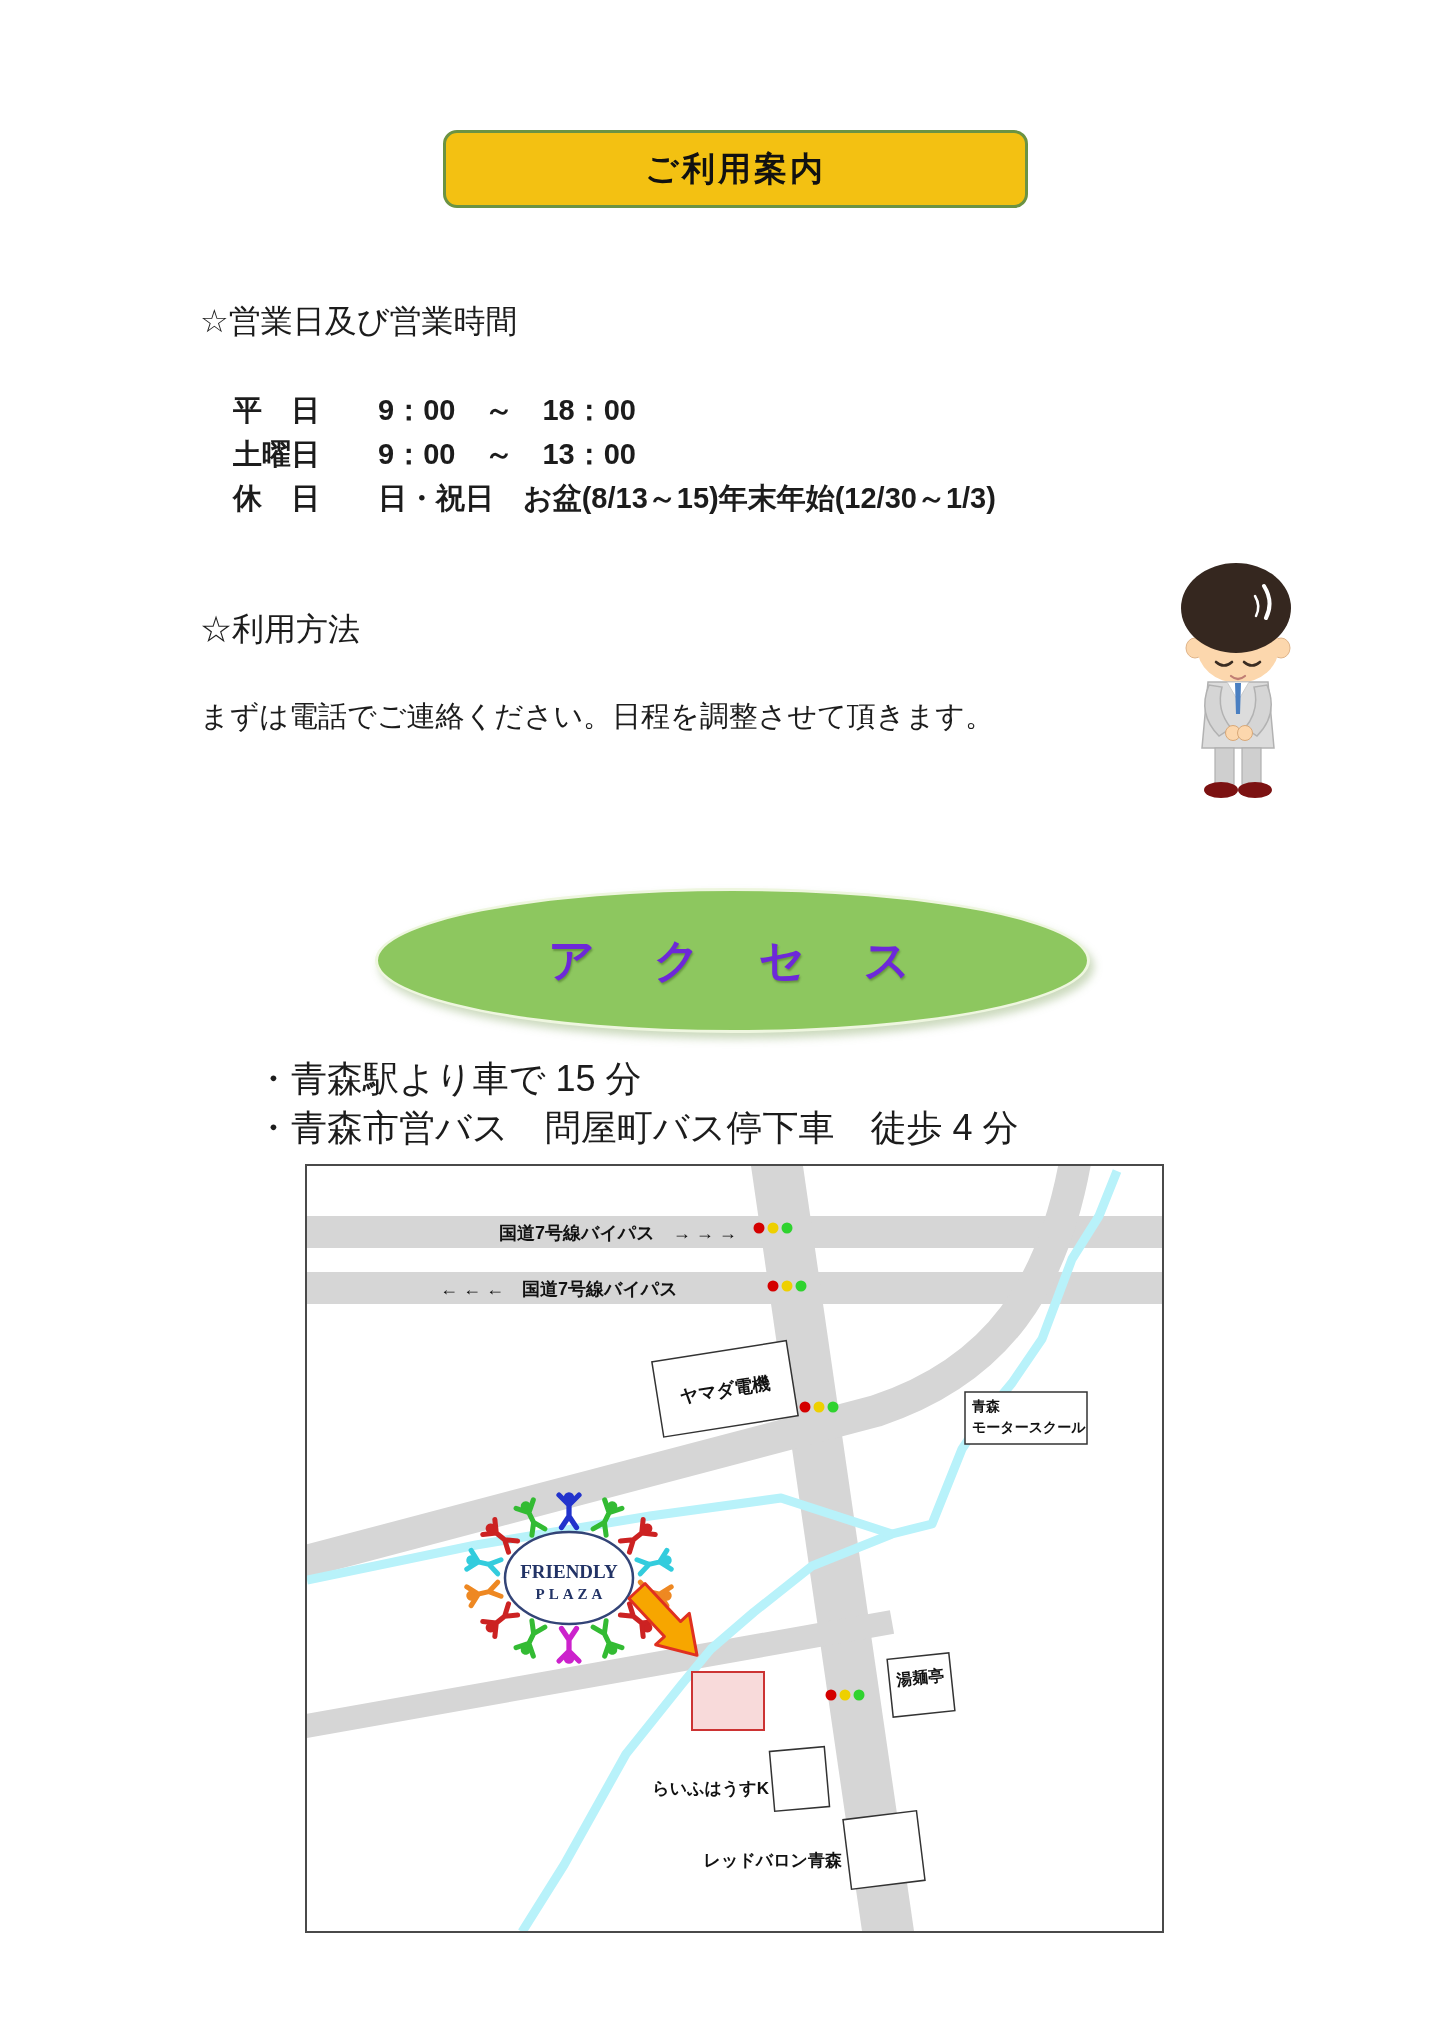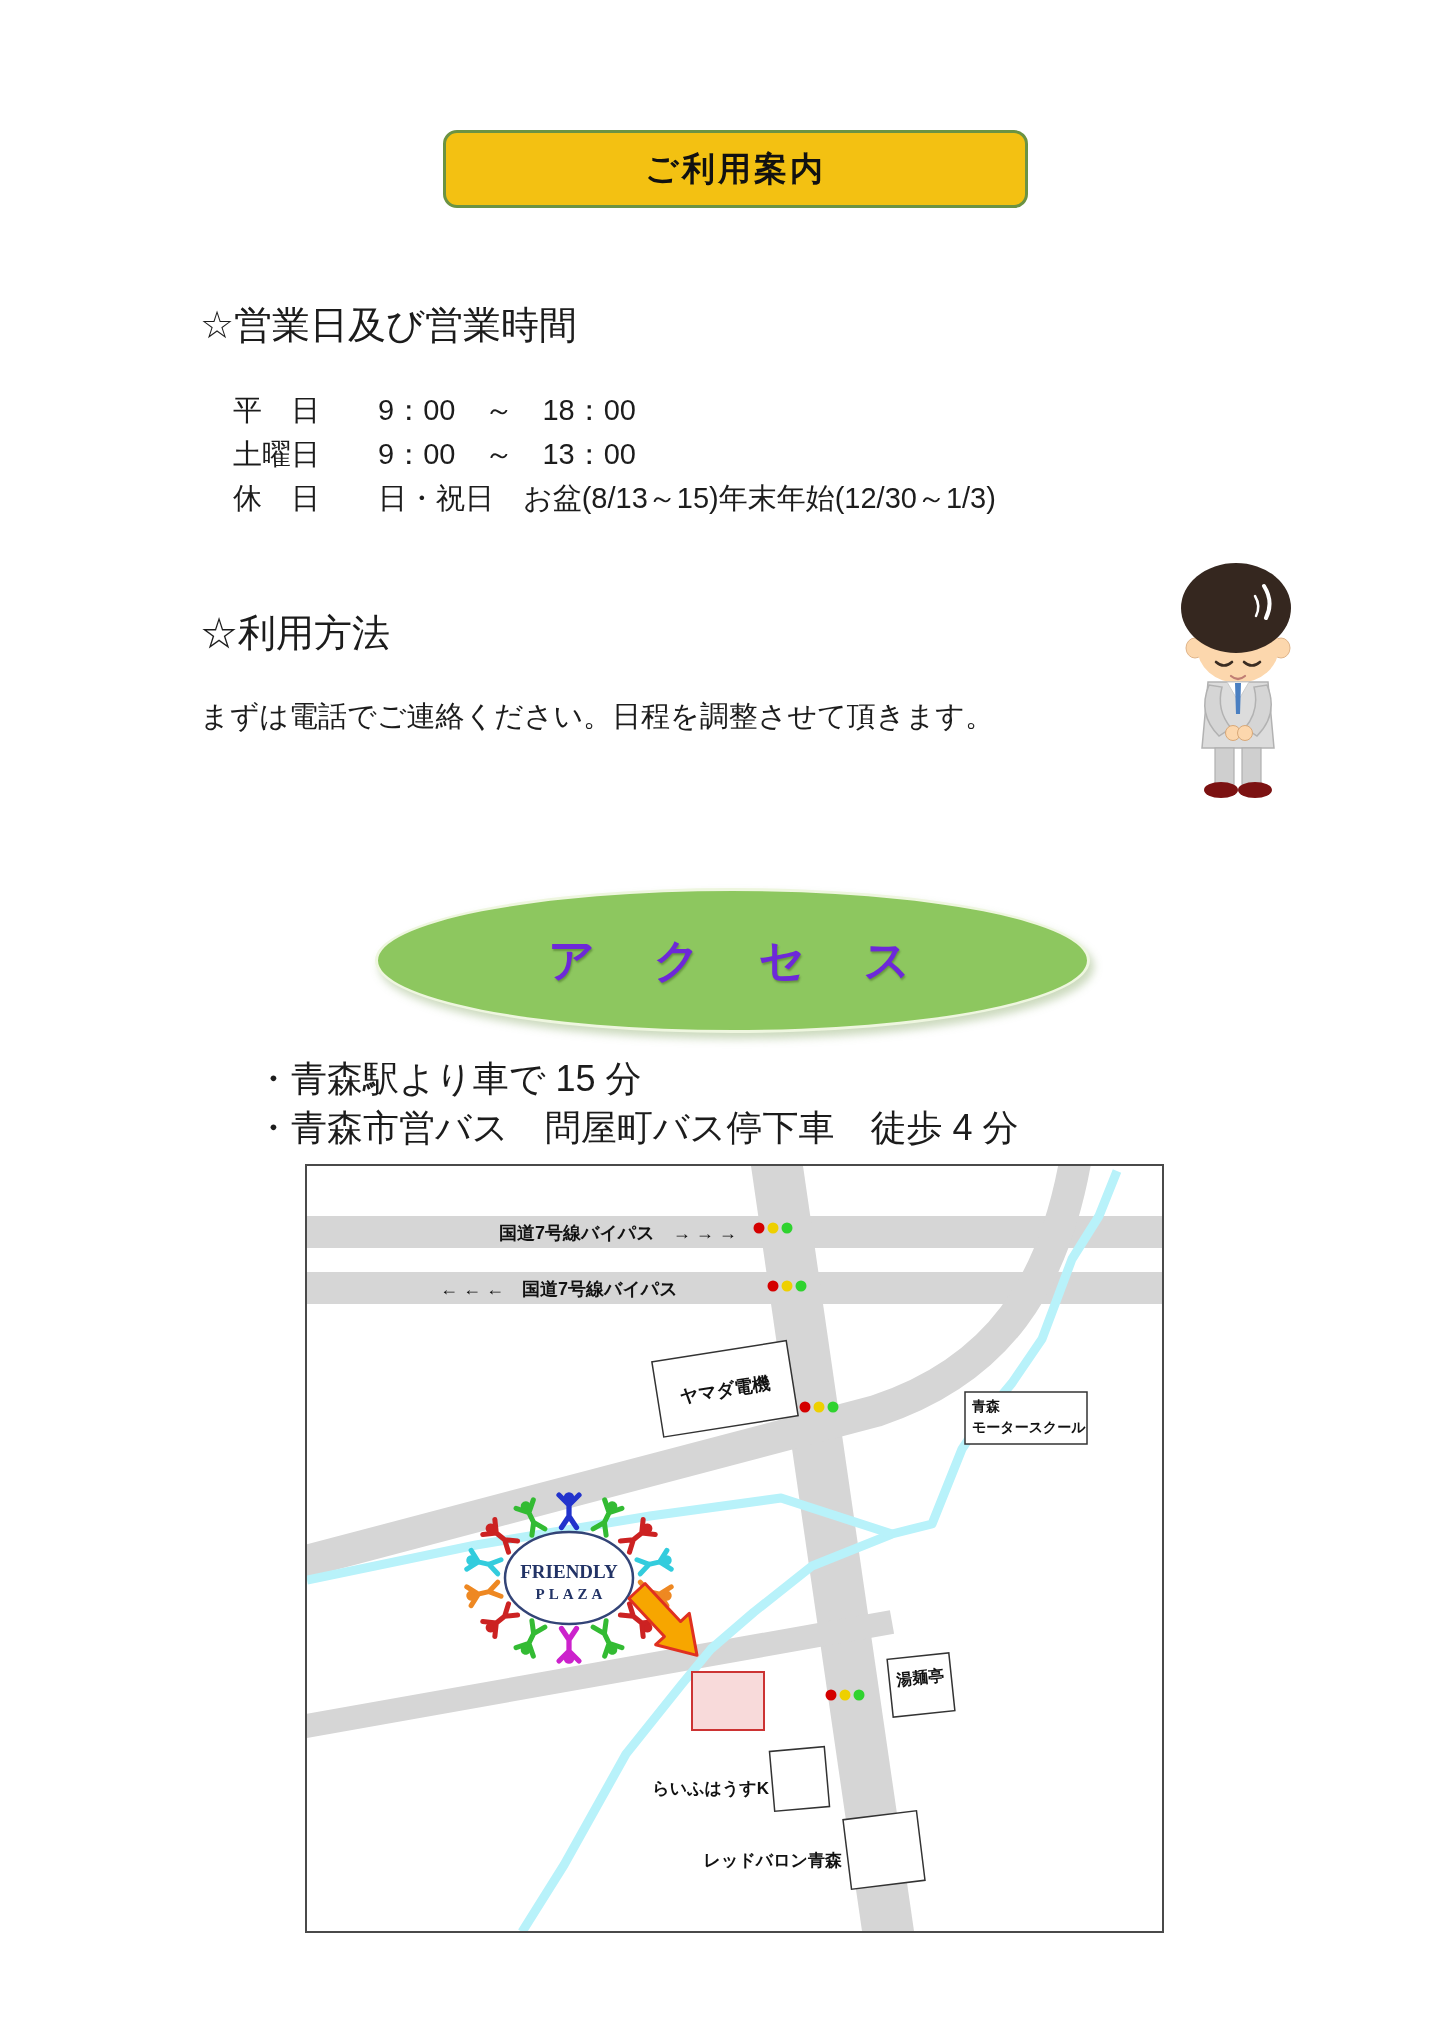--- a/index.html
+++ b/index.html
@@ -6,22 +6,22 @@
   body{font-family:"Liberation Sans","DejaVu Sans",sans-serif;color:#1c1c1c;}
   #page{position:relative;width:1440px;height:2031px;background:#ffffff;overflow:hidden;}
 
   .banner{
     position:absolute;left:443px;top:130px;width:585px;height:78px;
     background:#f3c112;border:3px solid #6b9343;border-radius:14px;
     box-sizing:border-box;display:flex;align-items:center;justify-content:center;
   }
   .banner-text{font-size:33px;font-weight:600;letter-spacing:3px;color:#111;}
 
-  .sec-heading{position:absolute;left:200px;font-size:38px;font-weight:500;white-space:pre;}
-  .hours-line{position:absolute;left:233px;font-size:29px;font-weight:400;white-space:pre;}
+  .sec-heading{position:absolute;left:200px;font-size:32px;font-weight:500;white-space:pre;}
+  .hours-line{position:absolute;left:233px;font-size:29px;font-weight:700;white-space:pre;}
   .body-line{position:absolute;left:200px;font-size:29px;font-weight:400;white-space:pre;}
 
   .access-ellipse{
     position:absolute;left:375px;top:888px;width:715px;height:145px;
     background:#8dc75f;border:3px solid #eef6df;border-radius:50%;
     box-sizing:border-box;display:flex;align-items:center;justify-content:center;
     box-shadow:4px 6px 8px rgba(110,150,70,0.35);
   }
   .access-text{
     font-size:46px;font-weight:bold;color:#6d28d9;letter-spacing:6px;

